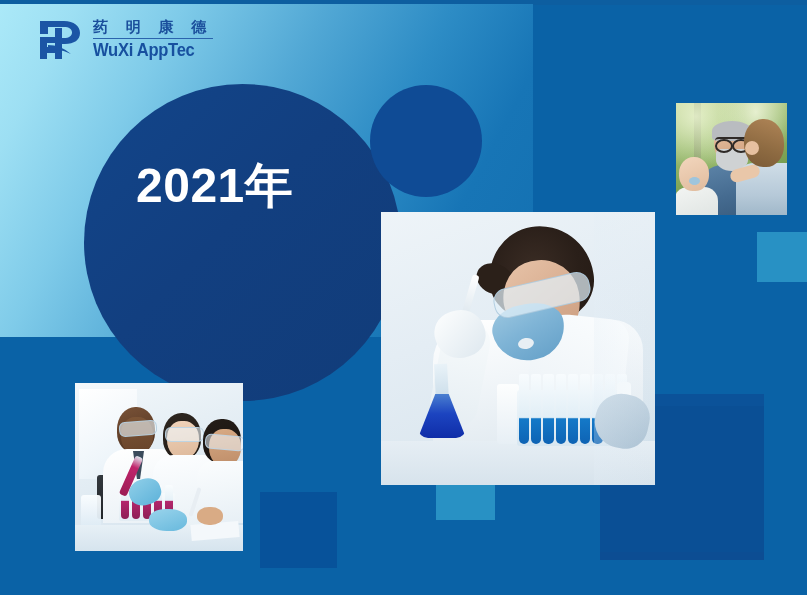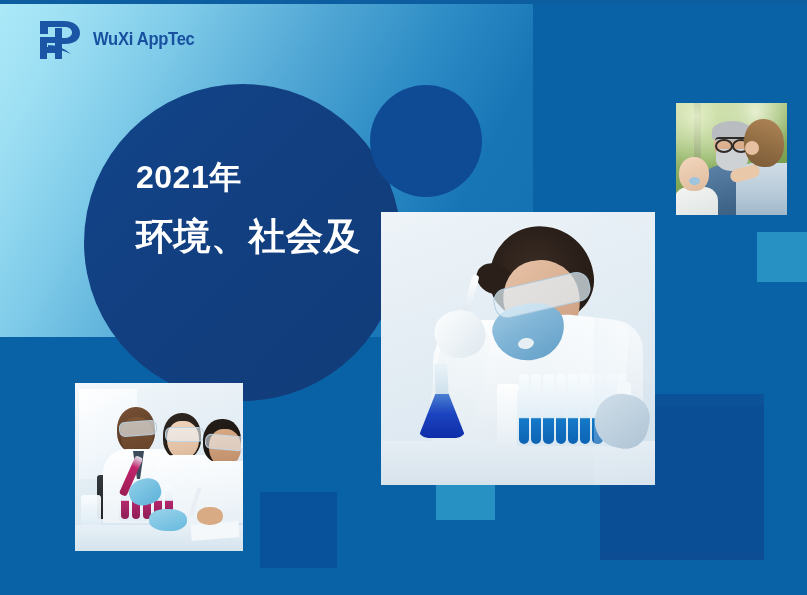--- a/index.html
+++ b/index.html
@@ -422,21 +422,21 @@
 
   
   .title-block {
     position: absolute;
     left: 136px;
     top: 160px;
     width: 300px;
   }
   .title-year {
     color: #ffffff;
-    font-size: 32px;
+    font-size: 48px;
     font-weight: 700;
     letter-spacing: 0.5px;
     line-height: 1.1;
     margin: 0 0 18px 0;
     white-space: nowrap;
   }
   .title-main {
     color: #ffffff;
     font-size: 37px;
     font-weight: 700;
@@ -583,29 +583,29 @@
     <div class="ph-fam-paci"></div>
     <div class="ph-fam-girl-body"></div>
     <div class="ph-fam-arm"></div>
     <div class="ph-fam-girl-head"></div>
     <div class="ph-fam-girl-ear"></div>
   </div>
 
   <div class="title-block">
     <div class="title-year">2021年</div>
     <div class="title-main">
-      <span class="line">环境、社会及</span>
     </div>
   </div>
 
   <div class="logo">
     <svg class="logo-mark" viewBox="0 0 46 42" aria-hidden="true">
       <path d="M2 3 L26 3 C36 3 42 8 42 15 C42 22 36 26 27 26 L22 26 L22 20 L26 20 C31 20 34 18 34 14.5 C34 11 31 9 26 9 L10 9 L10 16 L2 16 Z" fill="#1b55a5"></path>
       <path d="M2 19 L20 19 L20 25 L9 25 L9 29 L20 29 L20 35 L9 35 L9 41 L2 41 Z" fill="#1b55a5"></path>
       <path d="M17 10 L24 10 L24 41 L17 41 Z" fill="#1b55a5"></path>
       <path d="M10 27 C18 27 26 30 33 36 C27 33 20 31 10 31 Z" fill="#1b55a5"></path>
     </svg>
     <span class="logo-text">
+      <span class="logo-cn">药 明 康 德</span>
       <span class="logo-en">WuXi AppTec</span>
     </span>
   </div>
 
 </div>
 
 </body></html>

